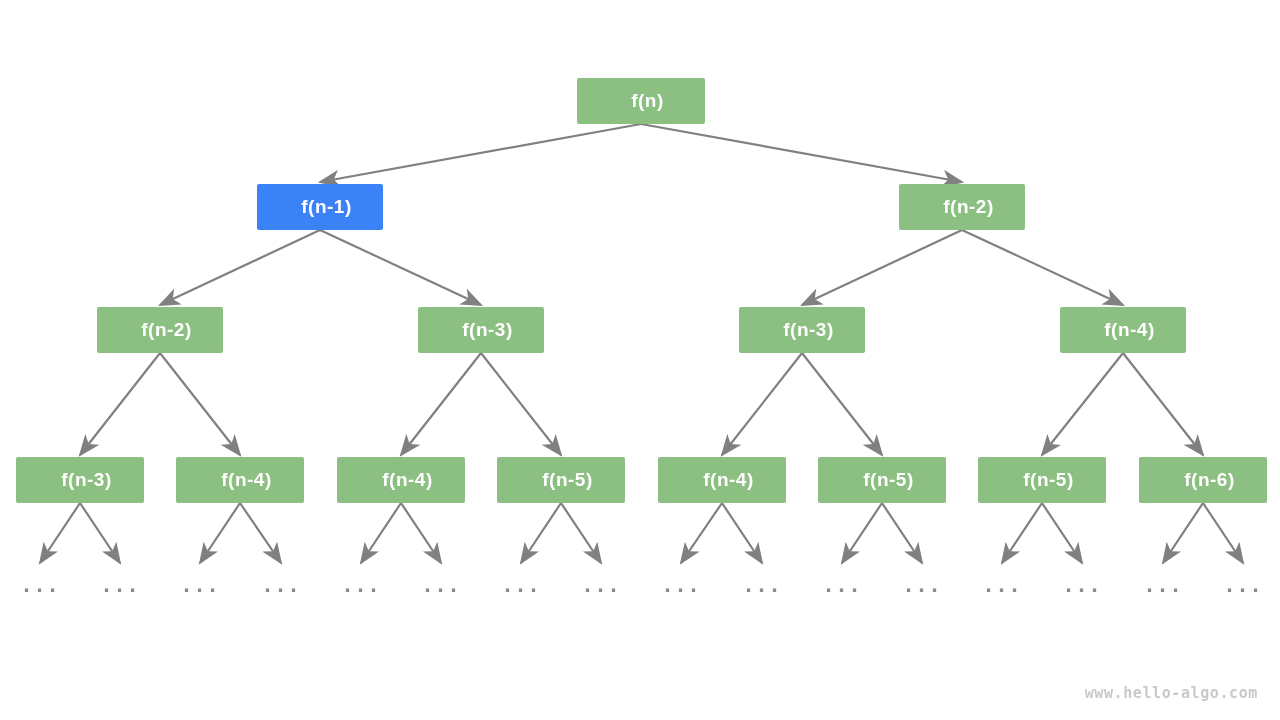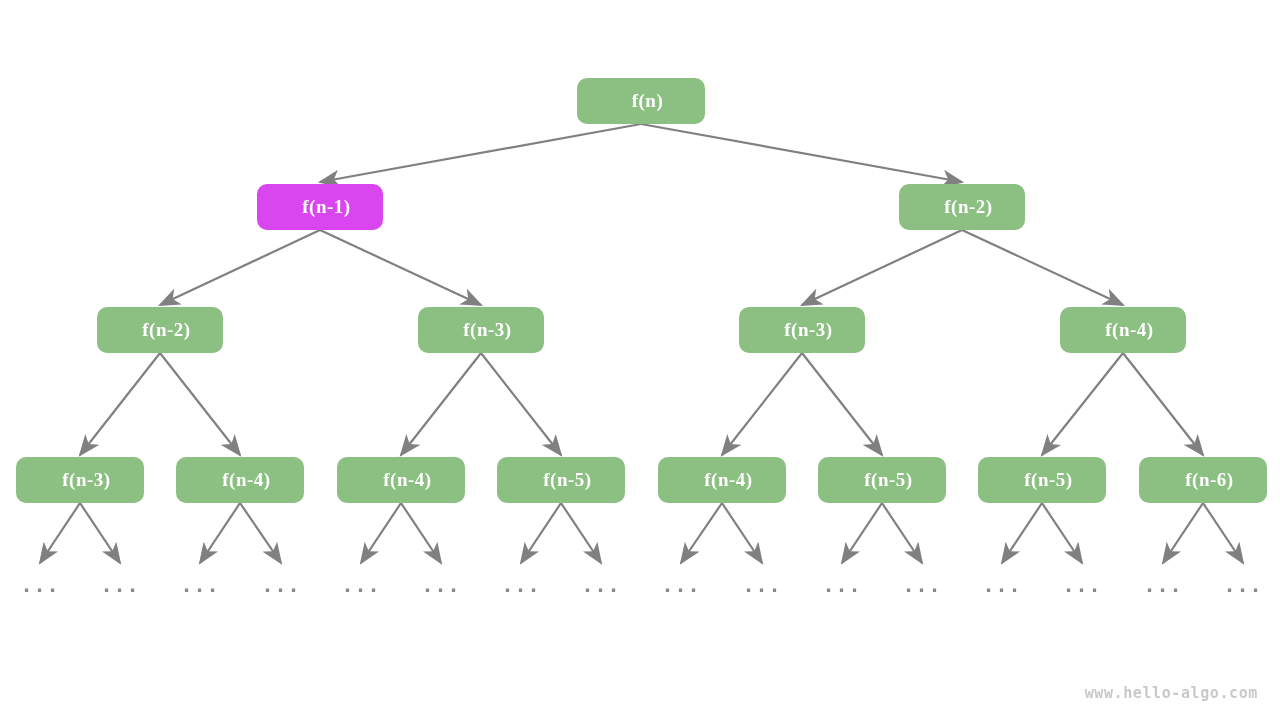--- a/index.html
+++ b/index.html
@@ -24,26 +24,26 @@
     position: absolute;
     left: 0;
     top: 0;
     width: 1280px;
     height: 720px;
   }
   .node {
     position: absolute;
     box-sizing: border-box;
     background: #8cbf82;
-    border-radius: 10px;
+    border-radius: 2px;
     color: #ffffff;
     display: flex;
     align-items: center;
     justify-content: center;
-    font-family: Liberation Serif, serif;
+    font-family: Liberation Sans, sans-serif;
     font-size: 19px;
     font-weight: 700;
     letter-spacing: 0.5px;
     white-space: nowrap;
     z-index: 2;
     padding-left: 13px;
   }
   .ellipsis {
     position: absolute;
     color: #8a8a8a;
@@ -109,21 +109,21 @@
         <line x1="882" y1="503" x2="922" y2="563" stroke="#808080" stroke-width="2.2" marker-end="url(#arrowhead)"></line>
         <line x1="1042" y1="503" x2="1002" y2="563" stroke="#808080" stroke-width="2.2" marker-end="url(#arrowhead)"></line>
         <line x1="1042" y1="503" x2="1082" y2="563" stroke="#808080" stroke-width="2.2" marker-end="url(#arrowhead)"></line>
         <line x1="1203" y1="503" x2="1163" y2="563" stroke="#808080" stroke-width="2.2" marker-end="url(#arrowhead)"></line>
         <line x1="1203" y1="503" x2="1243" y2="563" stroke="#808080" stroke-width="2.2" marker-end="url(#arrowhead)"></line>
       </g>
   </svg>
 
   <div id="nodes-layer">
       <div class="node" style="left: 577px; top: 78px; width: 128px; height: 46px; background: rgb(140, 191, 130); color: rgb(255, 255, 255);">f(n)</div>
-      <div class="node" style="left: 257px; top: 184px; width: 126px; height: 46px; background: #d946ef; color: rgb(255, 255, 255);">f(n-1)</div>
+      <div class="node" style="left: 257px; top: 184px; width: 126px; height: 46px; background: #3b82f6; color: rgb(255, 255, 255);">f(n-1)</div>
       <div class="node" style="left: 899px; top: 184px; width: 126px; height: 46px; background: rgb(140, 191, 130); color: rgb(255, 255, 255);">f(n-2)</div>
       <div class="node" style="left: 97px; top: 307px; width: 126px; height: 46px; background: rgb(140, 191, 130); color: rgb(255, 255, 255);">f(n-2)</div>
       <div class="node" style="left: 418px; top: 307px; width: 126px; height: 46px; background: rgb(140, 191, 130); color: rgb(255, 255, 255);">f(n-3)</div>
       <div class="node" style="left: 739px; top: 307px; width: 126px; height: 46px; background: rgb(140, 191, 130); color: rgb(255, 255, 255);">f(n-3)</div>
       <div class="node" style="left: 1060px; top: 307px; width: 126px; height: 46px; background: rgb(140, 191, 130); color: rgb(255, 255, 255);">f(n-4)</div>
       <div class="node" style="left: 16px; top: 457px; width: 128px; height: 46px; background: rgb(140, 191, 130); color: rgb(255, 255, 255);">f(n-3)</div>
       <div class="node" style="left: 176px; top: 457px; width: 128px; height: 46px; background: rgb(140, 191, 130); color: rgb(255, 255, 255);">f(n-4)</div>
       <div class="node" style="left: 337px; top: 457px; width: 128px; height: 46px; background: rgb(140, 191, 130); color: rgb(255, 255, 255);">f(n-4)</div>
       <div class="node" style="left: 497px; top: 457px; width: 128px; height: 46px; background: rgb(140, 191, 130); color: rgb(255, 255, 255);">f(n-5)</div>
       <div class="node" style="left: 658px; top: 457px; width: 128px; height: 46px; background: rgb(140, 191, 130); color: rgb(255, 255, 255);">f(n-4)</div>

